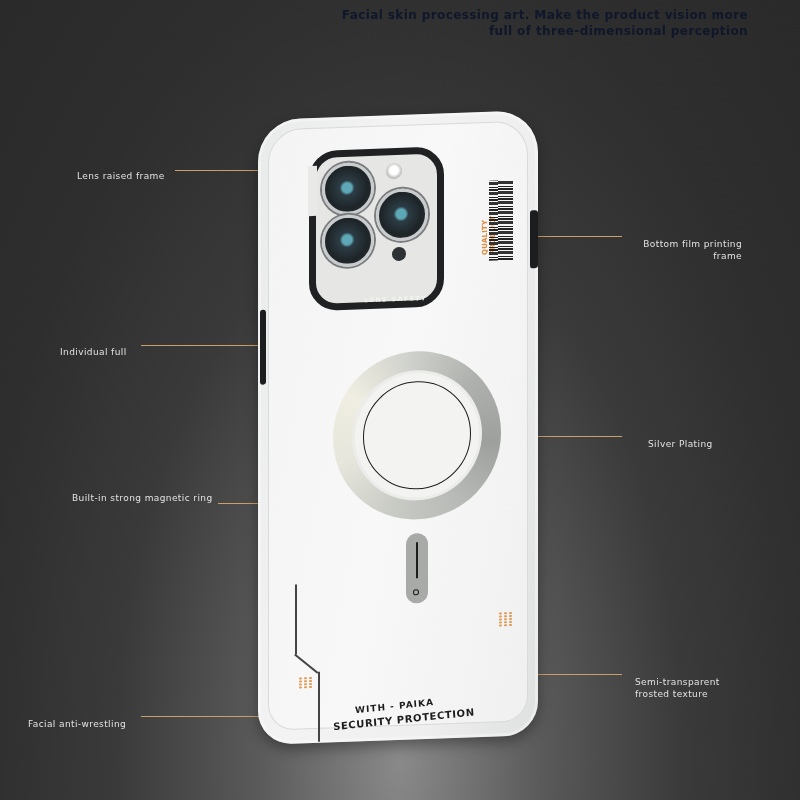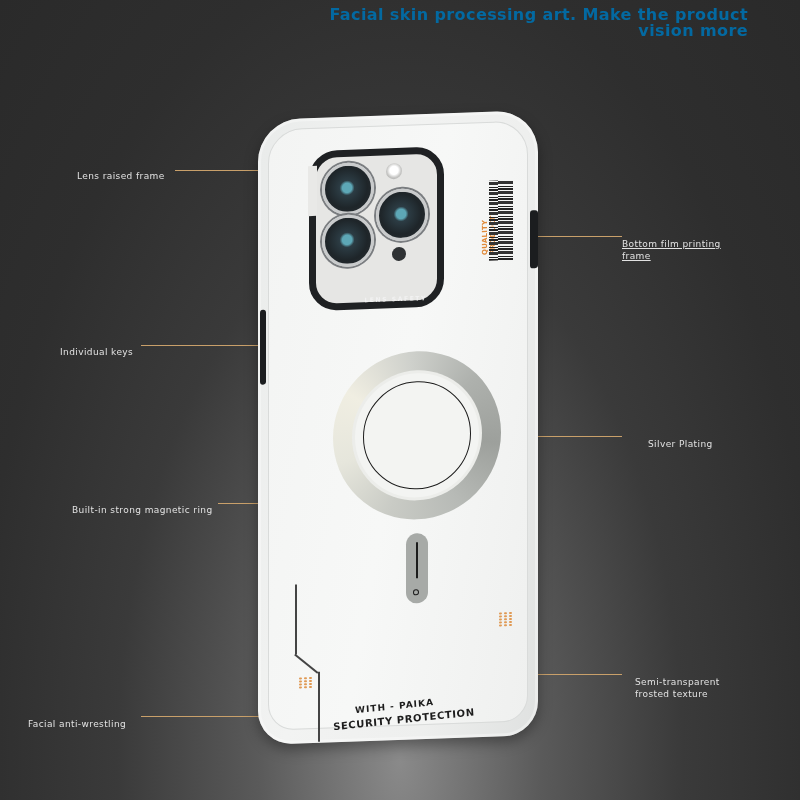--- a/index.html
+++ b/index.html
@@ -3,28 +3,28 @@
 <meta charset="utf-8">
 <style>
   html, body { margin: 0; padding: 0; }
   body {
     width: 800px; height: 800px; overflow: hidden; position: relative;
     background: radial-gradient(ellipse at 50% 95%, #8a8a8a 0%, #5a5a5a 25%, #3a3a3a 50%, #2e2e2e 75%, #2a2a2a 100%);
     font-family: "DejaVu Sans", sans-serif;
   }
   .headline {
     position: absolute; right: 52px; top: 7px; width: 420px;
-    text-align: right; color: #0369a1; font-size: 16px; font-weight: bold;
+    text-align: right; color: #0f172a; font-size: 12px; font-weight: bold;
     line-height: 16px; letter-spacing: 0.4px;
   }
   .callout-label {
     position: absolute; color: #e2e2e2; font-size: 9px; letter-spacing: 0.4px;
     line-height: 12px; white-space: nowrap;
   }
-  .callout-label.center { text-align: left; text-decoration: underline; }
+  .callout-label.center { text-align: right; }
   .leader {
     position: absolute; height: 1px; background: #c9a06a;
   }
   .leader-dot {
     position: absolute; width: 5px; height: 5px; border-radius: 50%;
     background: #e4a764;
   }
   
   .phone {
     position: absolute; left: 258px; top: 115px; width: 280px; height: 625px;
@@ -112,31 +112,32 @@
   .brand-2 {
     position: absolute; left: 64px; top: 588px; font-size: 10px; font-weight: bold;
     color: #1d1d1d; letter-spacing: 0.6px; transform: rotate(-4deg);
   }
 </style>
 </head>
 <body>
 
 <div class="headline">
   <div>Facial skin processing art. Make the product vision more</div>
+  <div>full of three-dimensional perception</div>
 </div>
 
 <div class="callout-label" style="left:77px; top:170px;text-align:center;">Lens raised frame</div>
 <div class="leader" style="left:175px; top:170px; width:120px;"></div>
 <div class="leader-dot" style="left:293px; top:168px;"></div>
 
-<div class="callout-label" style="left:60px; top:346px;">Individual keys</div>
+<div class="callout-label" style="left:60px; top:346px;">Individual full</div>
 <div class="leader" style="left:141px; top:345px; width:124px;"></div>
 <div class="leader-dot" style="left:262px; top:343px;"></div>
 
-<div class="callout-label" style="left:72px; top:504px;">Built-in strong magnetic ring</div>
+<div class="callout-label" style="left:72px; top:492px;">Built-in strong magnetic ring</div>
 <div class="leader" style="left:218px; top:503px; width:122px;"></div>
 <div class="leader-dot" style="left:338px; top:501px;"></div>
 
 <div class="callout-label" style="left:28px; top:718px;">Facial anti-wrestling</div>
 <div class="leader" style="left:141px; top:716px; width:122px;"></div>
 <div class="leader-dot" style="left:261px; top:714px;"></div>
 
 <div class="callout-label center" style="left:622px; top:238px; width:120px;">
   <div>Bottom film printing</div>
   <div>frame</div>

